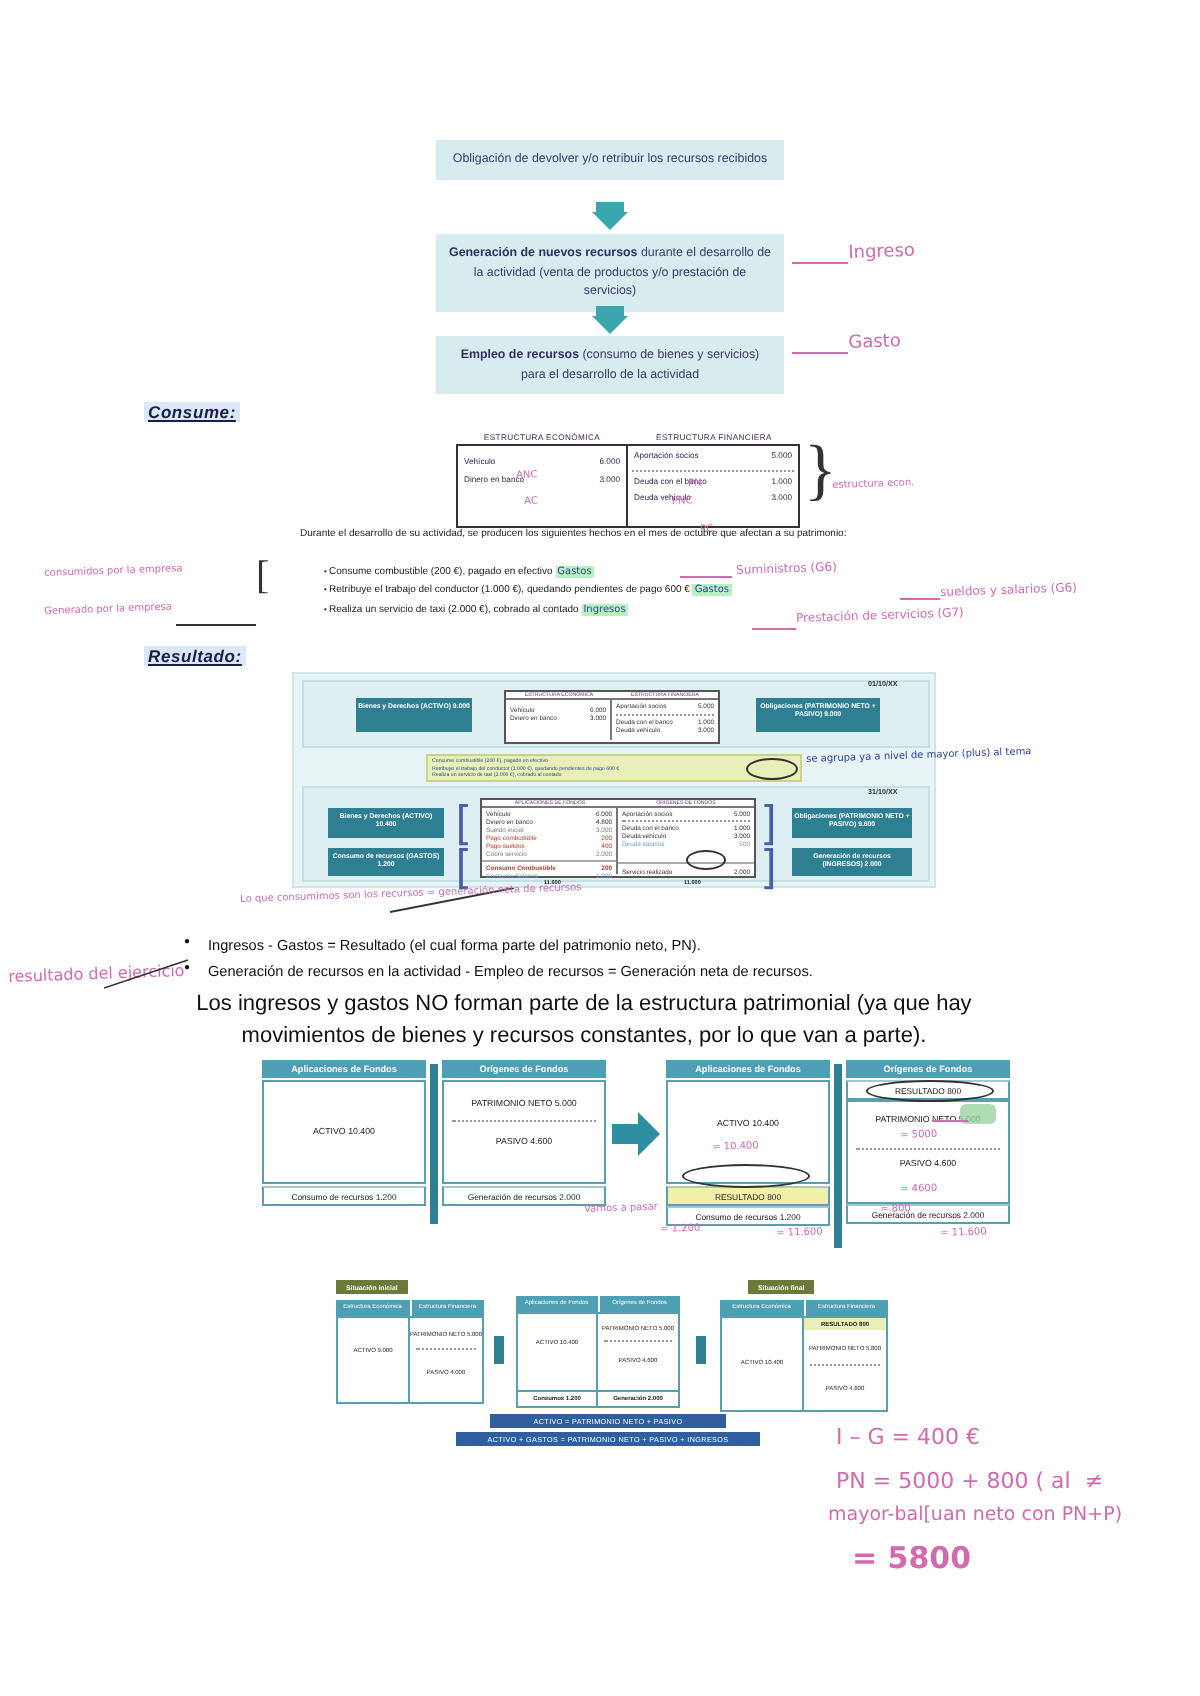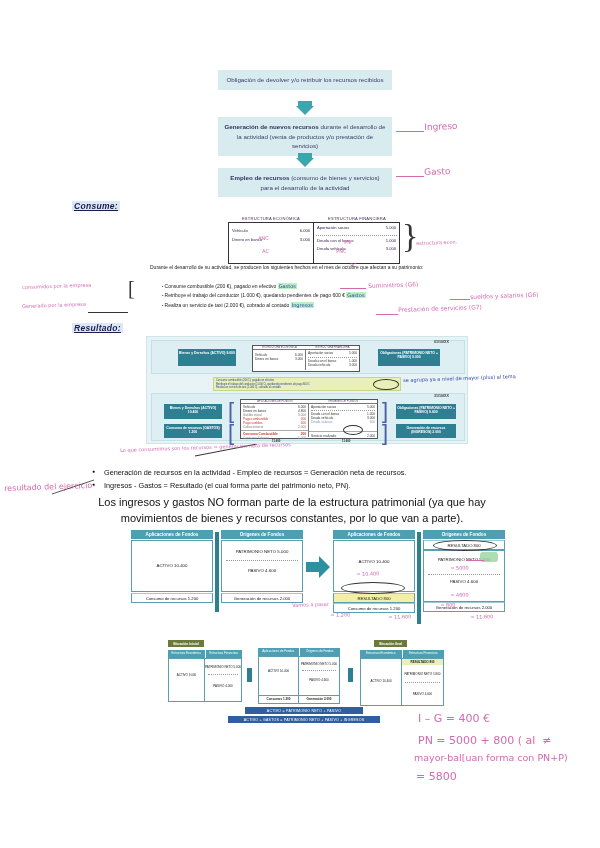--- a/index.html
+++ b/index.html
@@ -324,22 +324,22 @@
   </div>
 
   <div class="abs" style="left:195px;top:444px;width:70px;height:14px;">
     <svg width="70" height="14">
         <line x1="0" y1="12" x2="62" y2="0" stroke="#333" stroke-width="1"></line>
       </svg>
   </div>
   <div class="abs hand xs" style="left:120px;top:447px;">Lo que consumimos son los recursos = generación neta de recursos</div>
 
   <ul class="mainlist abs" style="left:92px;top:468px;width:450px;">
+    <li>Ingresos - Gastos = Resultado (el cual forma parte del patrimonio neto, PN).</li>
     <li>Generación de recursos en la actividad - Empleo de recursos = Generación neta de recursos.</li>
-    <li>Ingresos - Gastos = Resultado (el cual forma parte del patrimonio neto, PN).</li>
   </ul>
   <div class="abs" style="left:82px;top:495px;width:420px;font-size:11px;color:#111;line-height:1.45;text-align:center;">Los ingresos y gastos NO forman parte de la estructura patrimonial (ya que hay movimientos de bienes y recursos constantes, por lo que van a parte).</div>
 
   <div class="abs hand" style="left:4px;top:484px;font-size:8px;width:60px;">resultado del ejercicio</div>
   <div class="abs" style="left:52px;top:478px;">
     <svg width="46" height="18">
         <line x1="0" y1="16" x2="42" y2="2" stroke="#333" stroke-width="0.8"></line>
       </svg>
   </div>
 
@@ -464,16 +464,16 @@
         <div style="padding-top:3px;">PASIVO 4.600</div>
       </div>
     </div>
   </div>
 
   <div class="abs eqbar" style="left:245px;top:707px;width:118px;">ACTIVO = PATRIMONIO NETO + PASIVO</div>
   <div class="abs eqbar" style="left:228px;top:716px;width:152px;">ACTIVO + GASTOS = PATRIMONIO NETO + PASIVO + INGRESOS</div>
 
   <div class="abs hand flat" style="left:418px;top:712px;font-size:11px;">I – G = 400 €</div>
   <div class="abs hand flat" style="left:418px;top:734px;font-size:11px;">PN = 5000 + 800 ( al  ≠</div>
-  <div class="abs hand flat" style="left:414px;top:752px;font-size:9.5px;">mayor-bal[uan forma con PN+P)</div>
-  <div class="abs hand flat" style="left:416px;top:770px;font-size:11px;">= 5800</div>
+  <div class="abs hand flat" style="left:414px;top:752px;font-size:9.5px;">mayor-bal[uan neto con PN+P)</div>
+  <div class="abs hand flat" style="left:426px;top:770px;font-size:15px;font-weight:bold;">= 5800</div>
 
 </div>
 
 </body></html>

